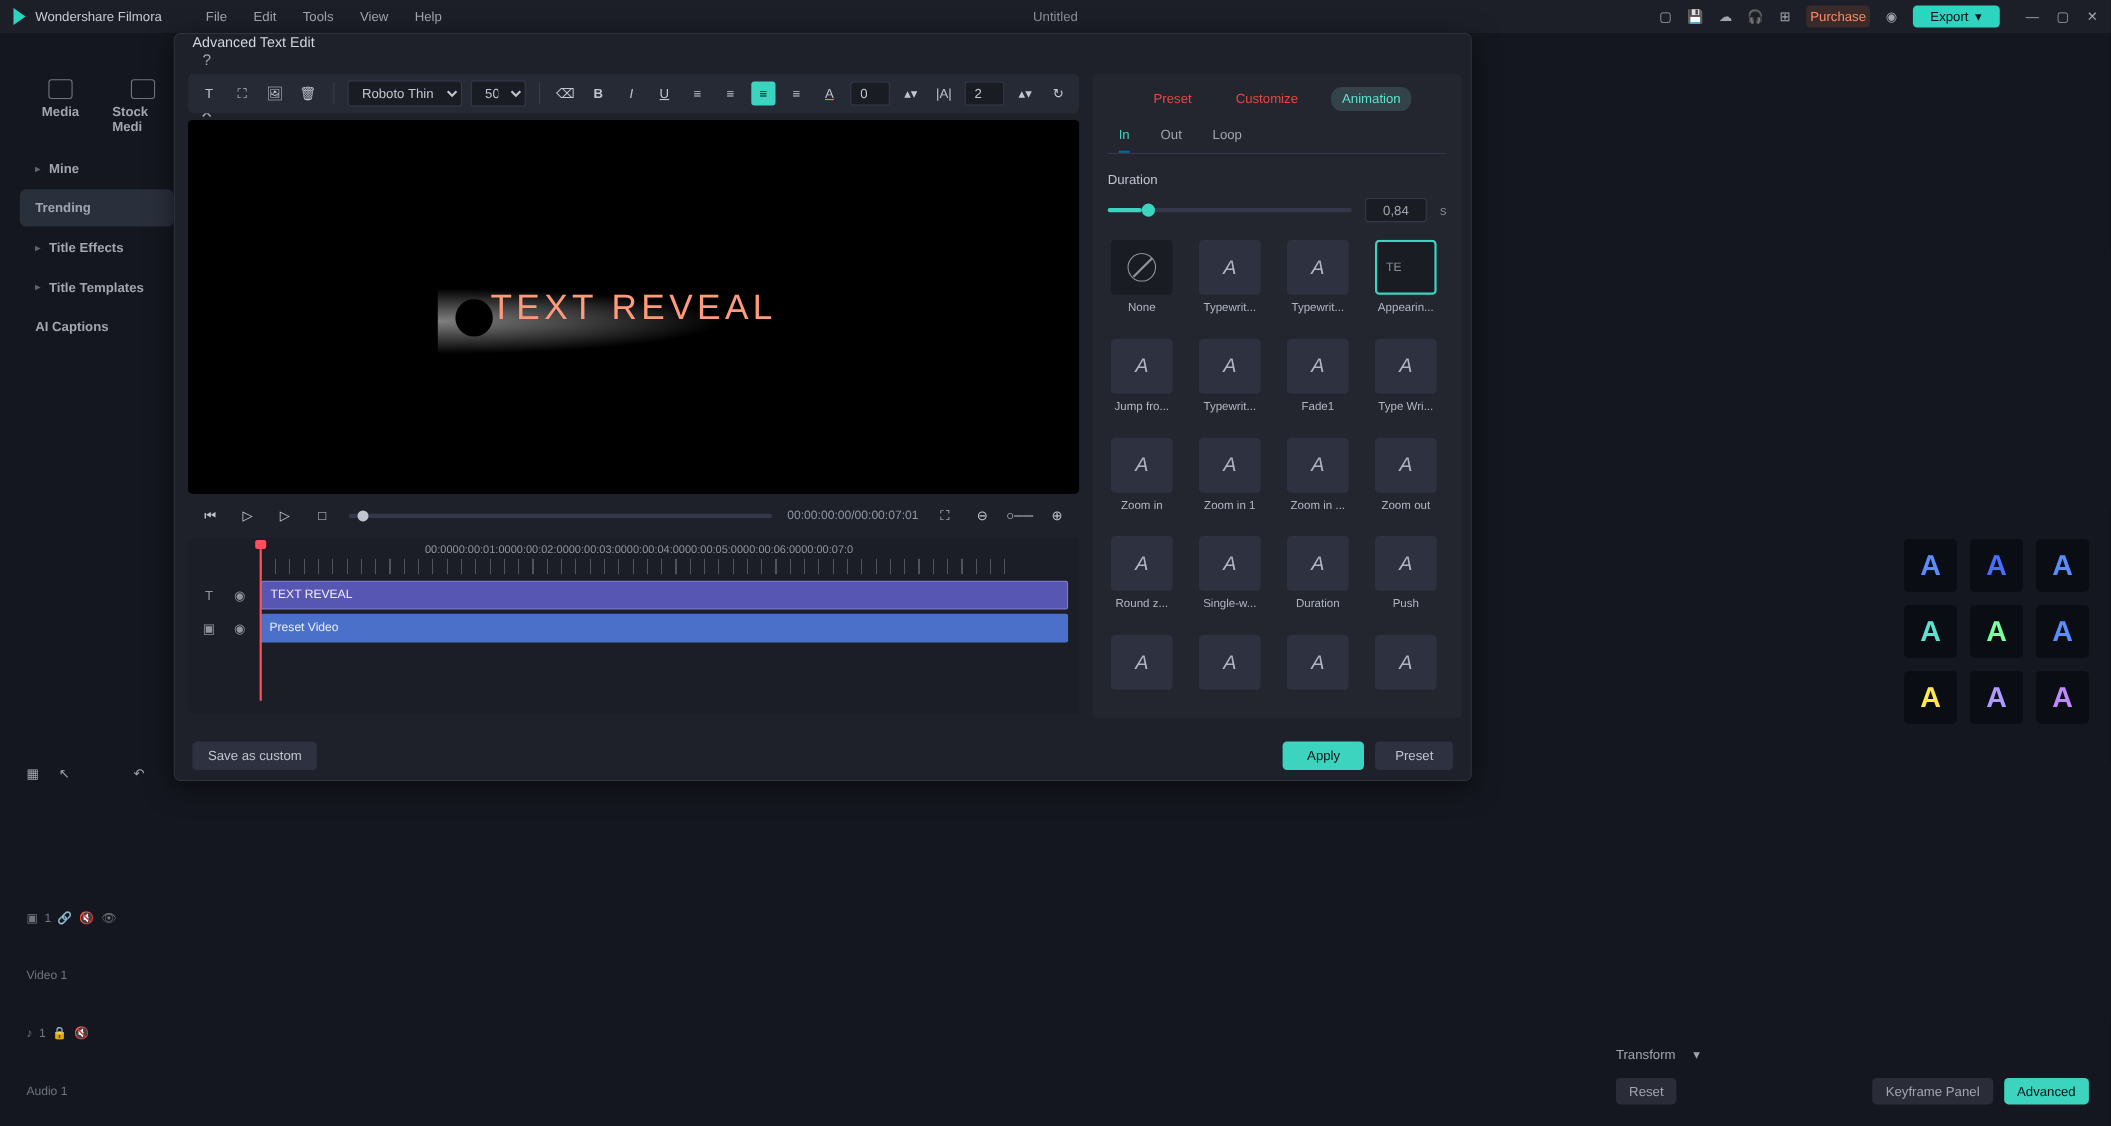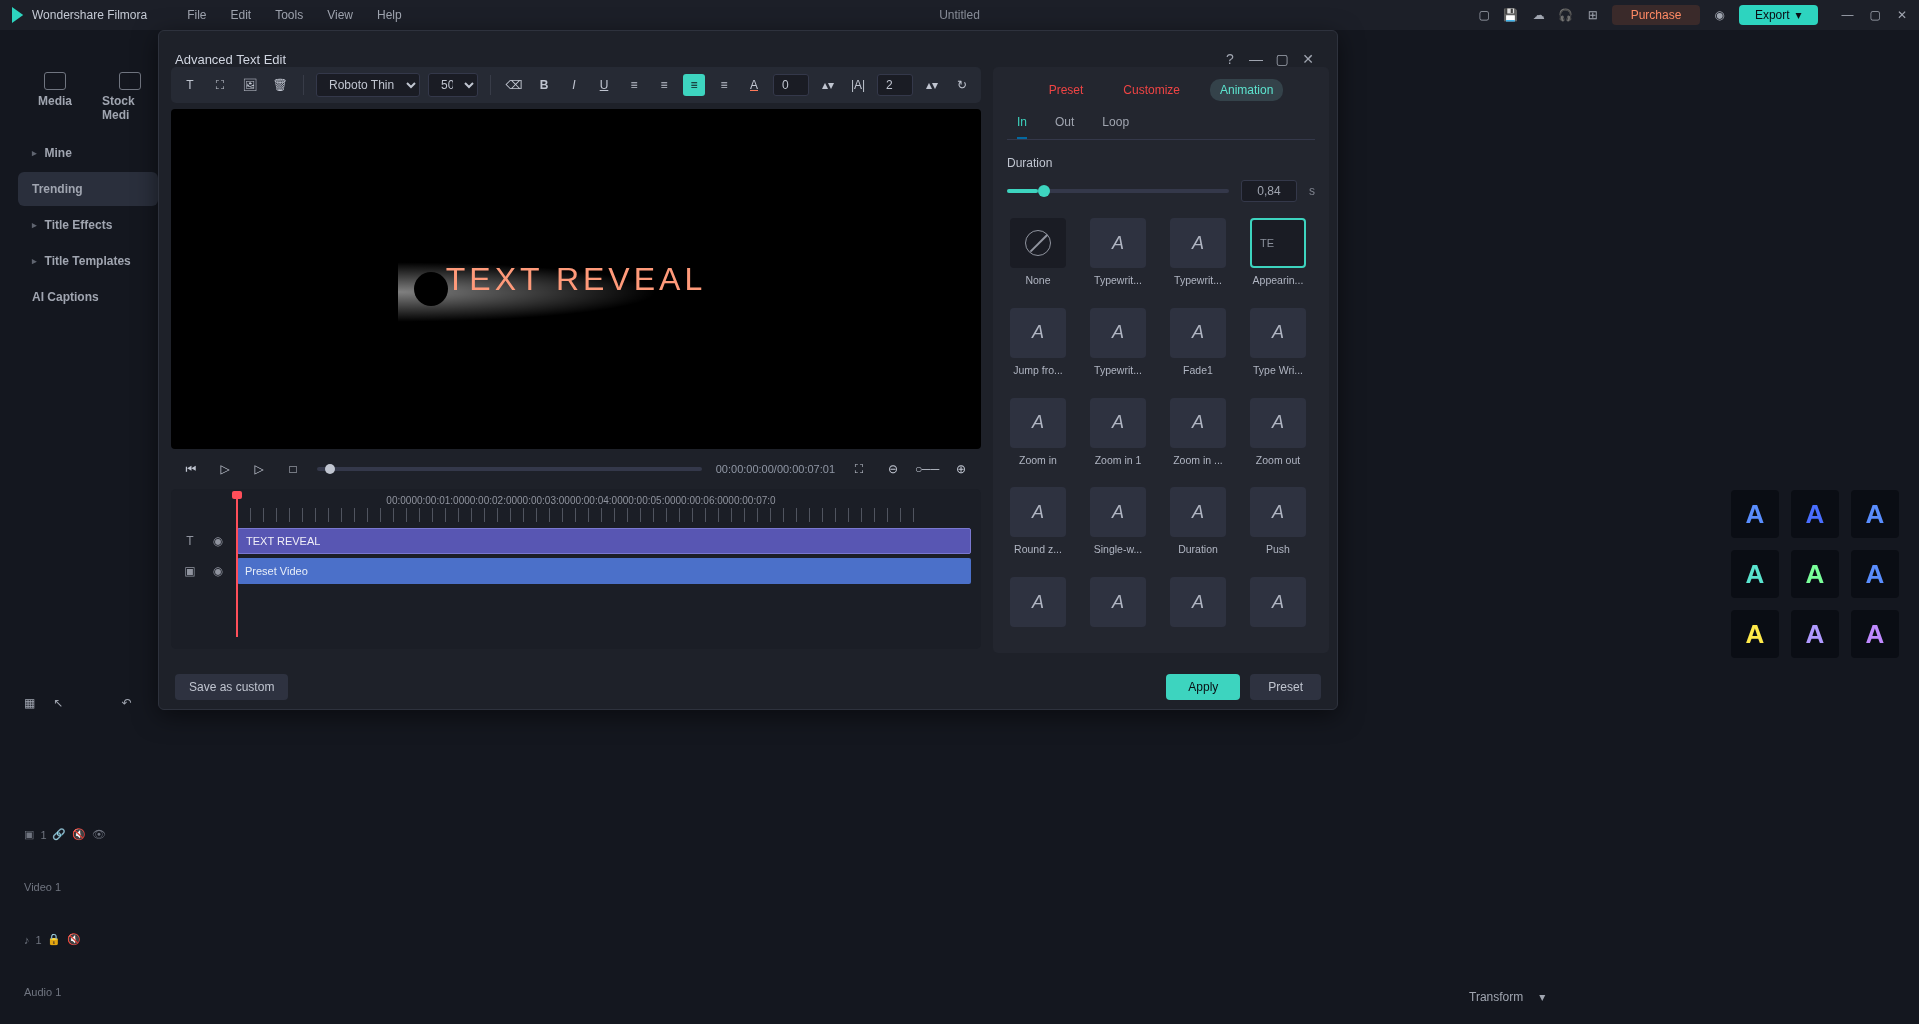--- a/index.html
+++ b/index.html
@@ -6,21 +6,21 @@
 body { background: #0a0d14; color: #a0a5b0; font-size: 12px; overflow: hidden; width: 1919px; height: 1024px; position: relative; }
 
 
 .menubar { height: 30px; background: #1c1f28; display: flex; align-items: center; padding: 0 12px; gap: 20px; }
 .menubar .logo { display: flex; align-items: center; gap: 4px; color: #c5cad5; }
 .menubar .logo-icon { width: 16px; height: 16px; background: #2dd4bf; clip-path: polygon(0 0, 70% 50%, 0 100%); }
 .menubar .menu-items { display: flex; gap: 24px; margin-left: 20px; }
 .menubar .menu-items span { color: #a0a5b0; cursor: pointer; }
 .menubar .center-title { position: absolute; left: 50%; transform: translateX(-50%); color: #8a8f9a; }
 .menubar .right-controls { margin-left: auto; display: flex; align-items: center; gap: 14px; }
-.menubar .purchase-btn { background: #3a2a2a; color: #ff8a65; padding: 3px 19px; border-radius: 4px; }
+.menubar .purchase-btn { background: #3a2a2a; color: #ff8a65; padding: 3px 4px; border-radius: 4px; }
 .menubar .export-btn { background: #2dd4bf; color: #0a0d14; padding: 3px 16px; border-radius: 4px; display: flex; align-items: center; gap: 6px; }
 .menubar .win-controls { display: flex; gap: 16px; margin-left: 10px; }
 
 
 .app-bg { position: absolute; inset: 30px 0 0 0; background: #14171f; }
 .sidebar-bg { position: absolute; left: 18px; top: 42px; width: 140px; font-weight: bold; }
 .sidebar-tabs { display: flex; gap: 30px; margin-bottom: 14px; padding-left: 20px; }
 .sidebar-tabs .tab-item { display: flex; flex-direction: column; align-items: center; gap: 4px; }
 .sidebar-tabs .tab-icon { width: 22px; height: 18px; border: 1.5px solid #707580; border-radius: 3px; }
 .sidebar-list { display: flex; flex-direction: column; gap: 2px; }
@@ -31,21 +31,21 @@
 
 .timeline-bg { position: absolute; left: 18px; bottom: 16px; right: 18px; height: 320px; }
 .timeline-bg .tools { display: flex; gap: 18px; padding: 8px 6px; }
 .timeline-bg .track-labels { position: absolute; left: 6px; top: 140px; display: flex; flex-direction: column; gap: 40px; }
 .timeline-bg .track-label { display: flex; align-items: center; gap: 6px; font-size: 11px; color: #707580; }
 .style-grid { display: grid; grid-template-columns: repeat(3, 48px); gap: 12px; position: absolute; right: 20px; top: 460px; }
 .style-grid .cell { width: 48px; height: 48px; background: #0a0d14; border-radius: 4px; display: flex; align-items: center; justify-content: center; font-size: 26px; font-weight: bold; }
 
 
 .modal { position: absolute; left: 158px; top: 30px; width: 1180px; height: 680px; background: #1e2129; border-radius: 6px; display: flex; flex-direction: column; border: 1px solid #2e323d; box-shadow: 0 6px 24px rgba(0,0,0,0.5); }
-.modal-header { height: 36px; display: flex; align-items: flex-end; padding: 0 16px; }
+.modal-header { height: 36px; display: flex; align-items: flex-start; padding: 0 16px; flex-direction: column; }
 .modal-header .title { color: #d0d5e0; font-size: 13px; }
 .modal-header .spacer { margin-left: auto; }
 .modal-header .hctl { width: 26px; text-align: center; color: #a0a5b0; cursor: pointer; font-size: 14px; }
 
 .modal-body { flex: 1; display: flex; gap: 12px; padding: 0 12px 12px 12px; }
 
 
 .preview-col { flex: 1; display: flex; flex-direction: column; }
 .toolbar { height: 36px; background: #262a34; border-radius: 5px; display: flex; align-items: center; padding: 0 8px; gap: 8px; }
 .toolbar .tbtn { width: 22px; height: 22px; display: flex; align-items: center; justify-content: center; color: #c0c5d0; cursor: pointer; border-radius: 3px; }
@@ -222,20 +222,25 @@
     <div class="cell" style="color:#ffea4a">A</div>
     <div class="cell" style="color:#b09aff">A</div>
     <div class="cell" style="color:#c08aff">A</div>
   </div>
 
   <div class="transform-bg">
     <div class="trow">
         <span>Transform</span> 
         <span style="margin-left:6px">▾</span>
       </div>
+    <div class="trow">
+      <span class="pill">Reset</span>
+      <span style="margin-left:auto" class="pill">Keyframe Panel</span>
+      <span class="pill adv-pill">Advanced</span>
+    </div>
   </div>
 </div>
 
 <div class="modal">
   <div class="modal-header">
     <span class="title">Advanced Text Edit</span>
     <span class="spacer"></span>
     <span class="hctl">?</span>
     <span class="hctl">—</span>
     <span class="hctl">▢</span>

